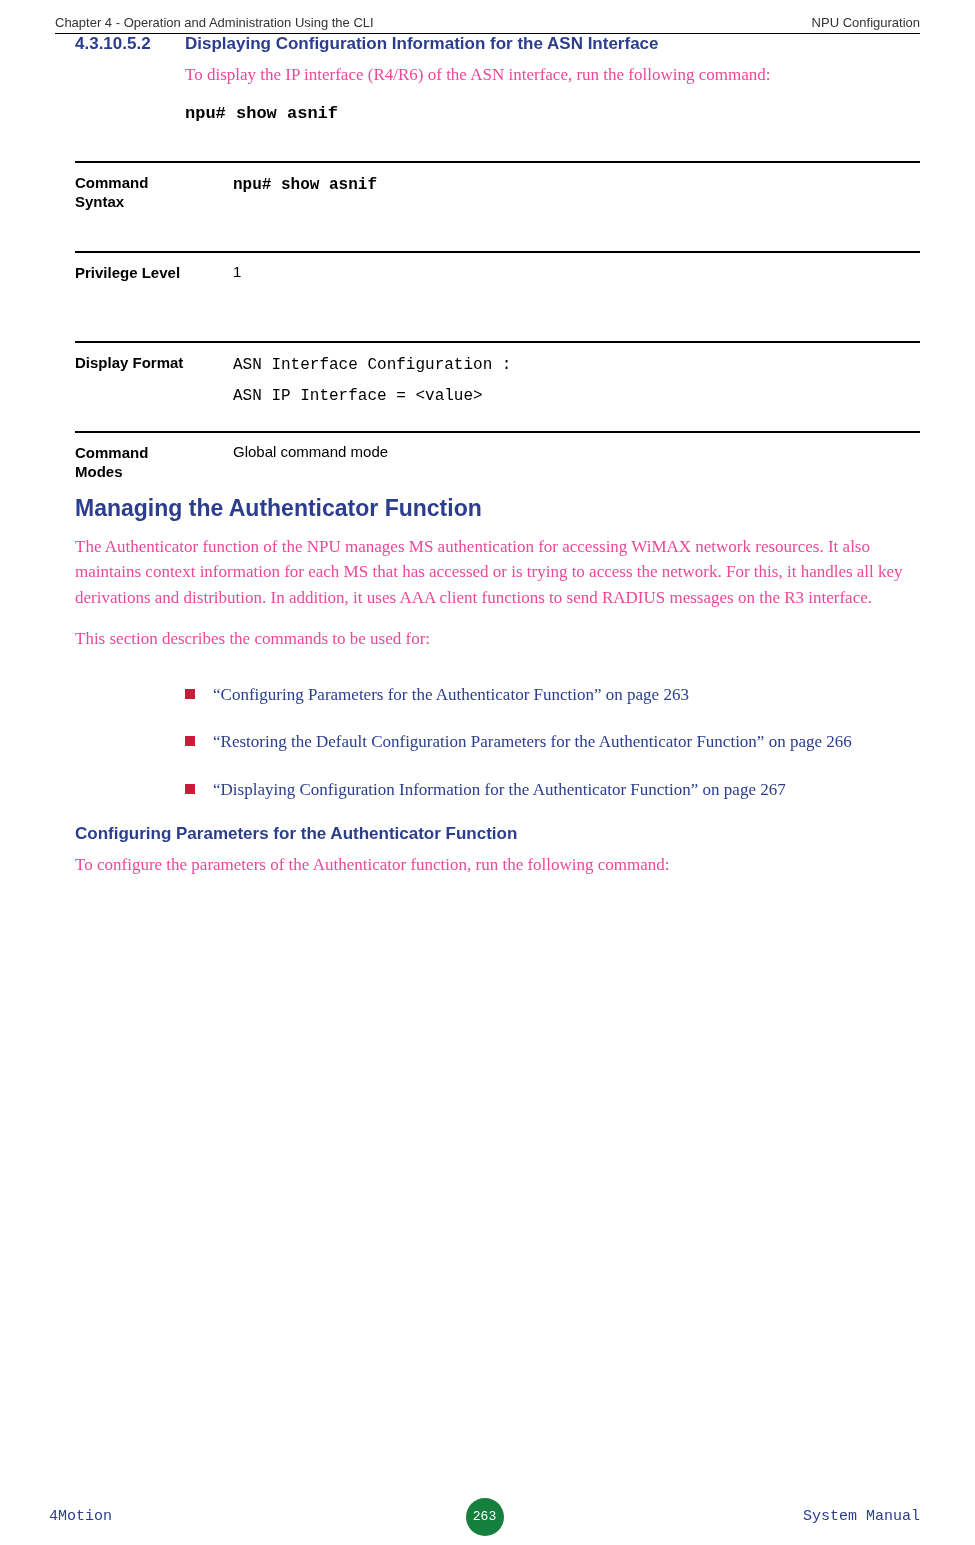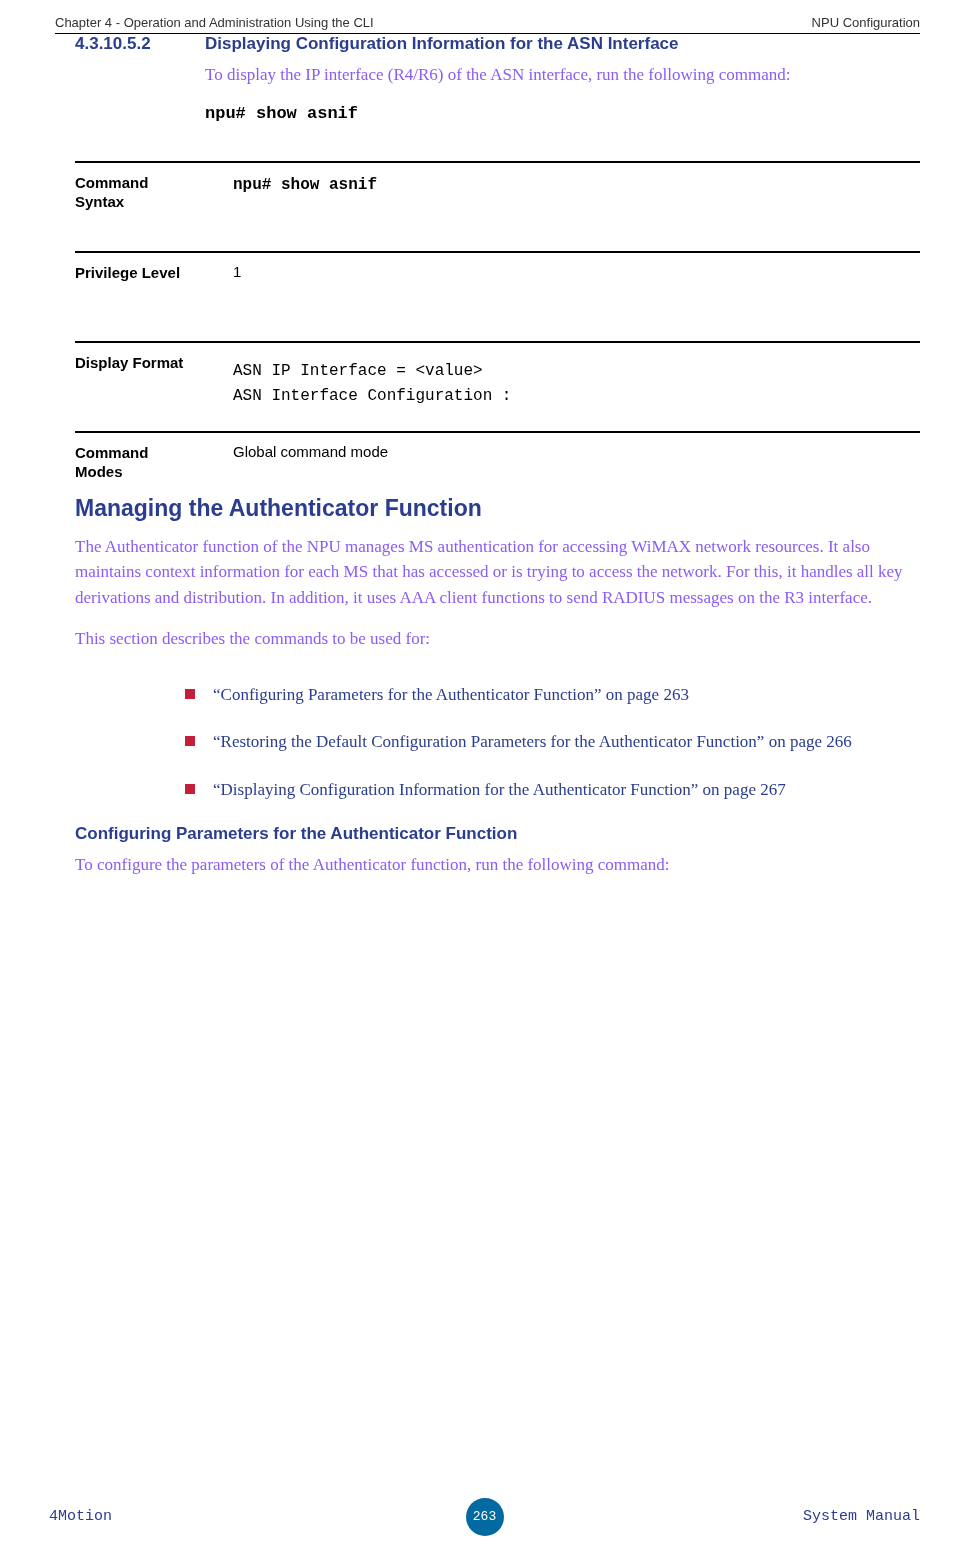--- a/index.html
+++ b/index.html
@@ -25,21 +25,20 @@
       justify-content: space-between;
       border-bottom: 1px solid #000;
       padding-bottom: 3px;
     }
     .content-area {
       margin-left: 20px;
     }
     .section-row {
       display: flex;
       margin-bottom: 10px;
-      gap: 20px;
     }
     .section-number {
       width: 110px;
       flex-shrink: 0;
       font-family: Arial, Helvetica, sans-serif;
       font-weight: bold;
       color: #2a3d8f;
     }
     .section-number-sub {
       font-size: 17px;
@@ -60,21 +59,21 @@
     .heading-main {
       font-family: Arial, Helvetica, sans-serif;
       font-weight: bold;
       font-size: 23px;
       color: #2a3d8f;
       margin-bottom: 12px;
     }
     .body-text {
       font-family: "Palatino Linotype", Georgia, serif;
       font-size: 17px;
-      color: #8b5cf6;
+      color: #ec4899;
       line-height: 1.5;
       margin-bottom: 16px;
     }
     .code-text {
       font-family: "Courier New", monospace;
       font-size: 17px;
       font-weight: bold;
       color: #000;
       margin-bottom: 20px;
     }
@@ -149,21 +148,21 @@
       font-size: 15px;
     }
     .footer-center {
       position: absolute;
       left: 50%;
       transform: translateX(-50%);
     }
     .page-circle {
       width: 38px;
       height: 38px;
-      background: #0369a1;
+      background: #15803d;
       border-radius: 50%;
       display: flex;
       align-items: center;
       justify-content: center;
       color: #fff;
       font-size: 13px;
     }
     .footer-right {
       color: #2a3d8f;
       font-size: 15px;
@@ -200,22 +199,22 @@
       <div class="definition-row">
         <div class="definition-label">Privilege Level</div>
         <div class="definition-value-plain">1</div>
       </div>
     </div>
 
     <div class="definition-block">
       <div class="definition-row">
         <div class="definition-label">Display Format</div>
         <div class="definition-value">
+          <div>ASN Interface Configuration :</div>
           <div style="margin-top:6px;">ASN IP Interface = &lt;value&gt;</div>
-          <div>ASN Interface Configuration :</div>
         </div>
       </div>
     </div>
 
     <div class="definition-block">
       <div class="definition-row" style="min-height:50px;">
         <div class="definition-label">Command Modes</div>
         <div class="definition-value-plain">Global command mode</div>
       </div>
     </div>

